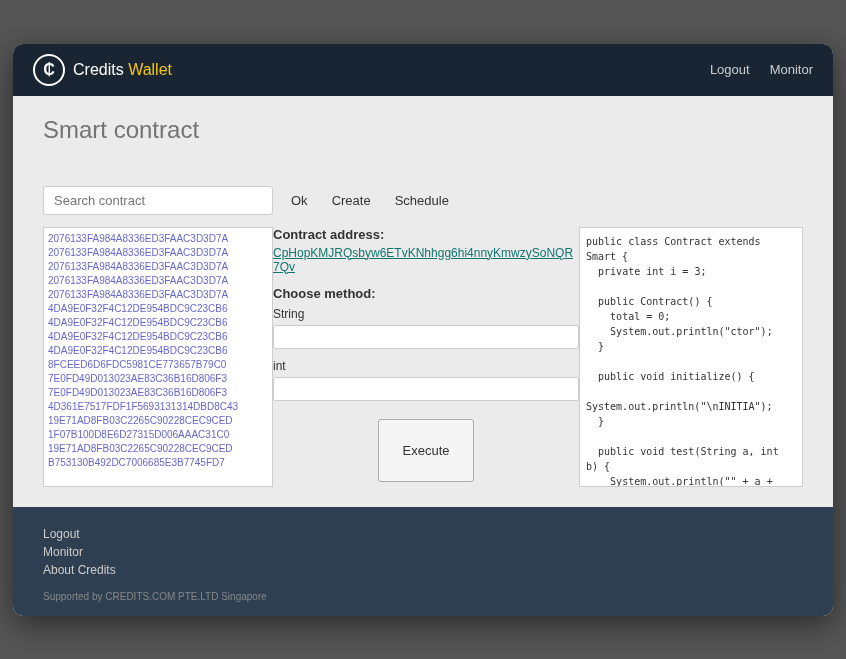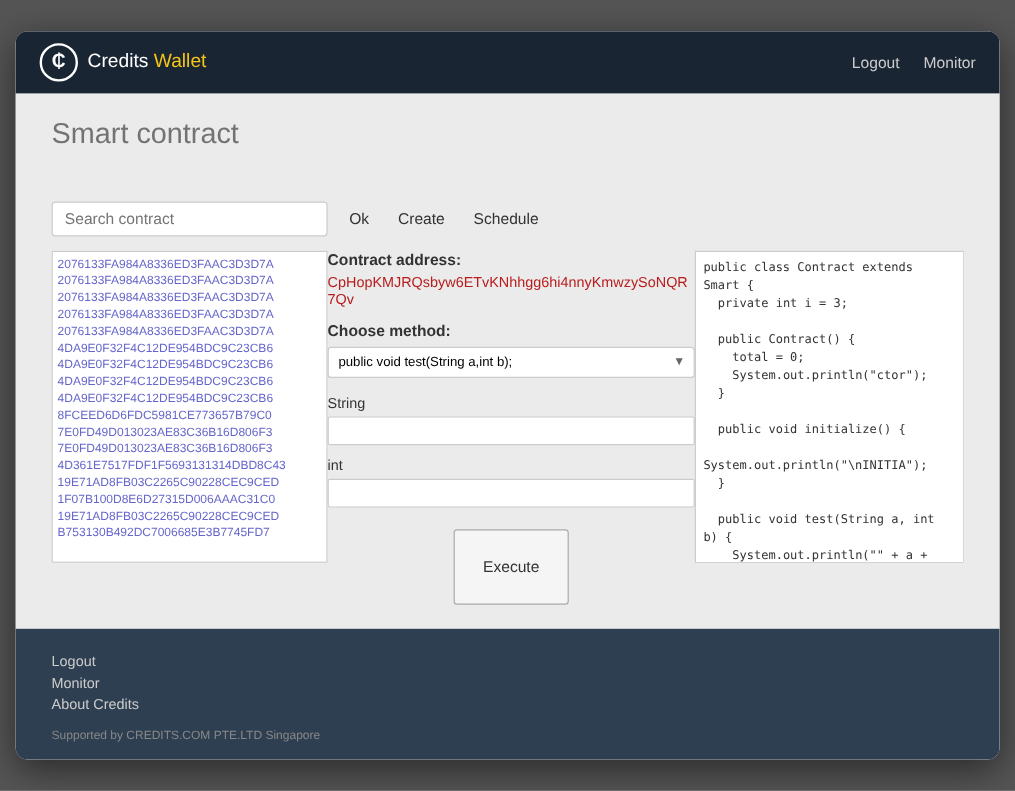--- a/index.html
+++ b/index.html
@@ -125,23 +125,24 @@
       min-width: 0;
     }
     .contract-address-label {
       font-size: 13px;
       font-weight: bold;
       color: #333;
       margin-bottom: 4px;
     }
     .contract-address-value {
       font-size: 12px;
-      color: #b91c1c;
+      color: #0f766e;
       margin-bottom: 12px;
       word-break: break-all;
+      text-decoration: underline;
     }
     .choose-method-label {
       font-size: 13px;
       font-weight: bold;
       color: #333;
       margin-bottom: 6px;
     }
     .method-select-wrapper {
       position: relative;
       margin-bottom: 14px;
@@ -287,25 +288,20 @@
           <div class="contract-list-item">19E71AD8FB03C2265C90228CEC9CED</div>
           <div class="contract-list-item">1F07B100D8E6D27315D006AAAC31C0</div>
           <div class="contract-list-item">19E71AD8FB03C2265C90228CEC9CED</div>
           <div class="contract-list-item">B753130B492DC7006685E3B7745FD7</div>
         </div>
 
       <div class="contract-details">
         <div class="contract-address-label">Contract address:</div>
         <div class="contract-address-value">CpHopKMJRQsbyw6ETvKNhhgg6hi4nnyKmwzySoNQR7Qv</div>
         <div class="choose-method-label">Choose method:</div>
-        <div class="method-select-wrapper">
-          <select class="method-select" id="method-select">
-          <option>public void test(String a,int b);</option></select>
-          <span class="select-arrow">▼</span>
-        </div>
         <div class="param-label">String</div>
         <input class="param-input" type="text" style="">
         <div class="param-label">int</div>
         <input class="param-input" type="text" style="">
         <div class="execute-row">
           <button class="execute-btn">Execute</button>
         </div>
       </div>
 
       <div class="code-panel" id="code-panel-content">

